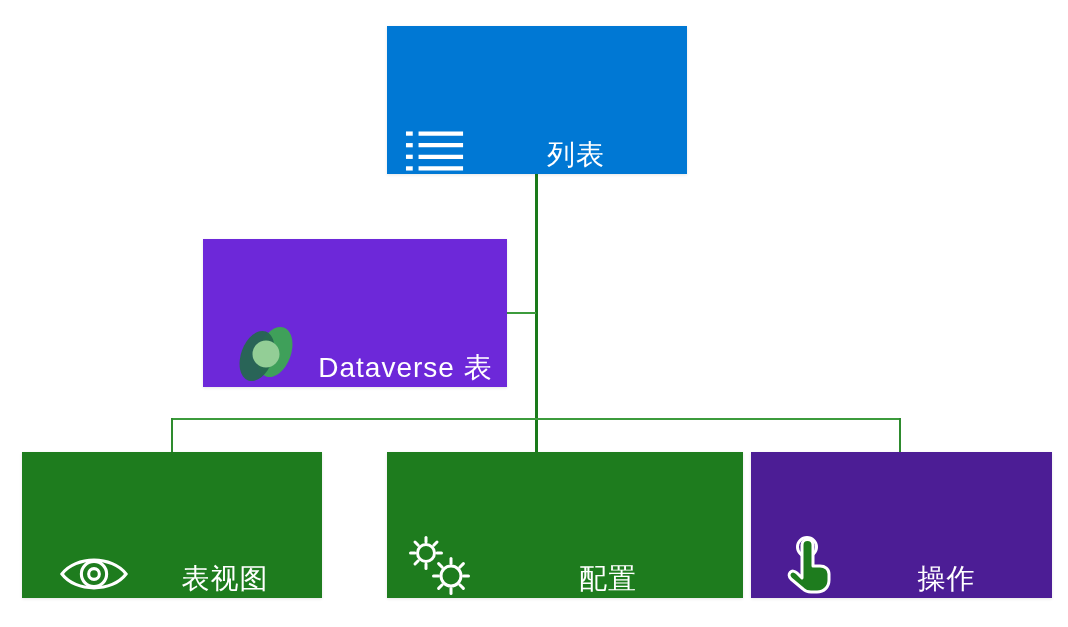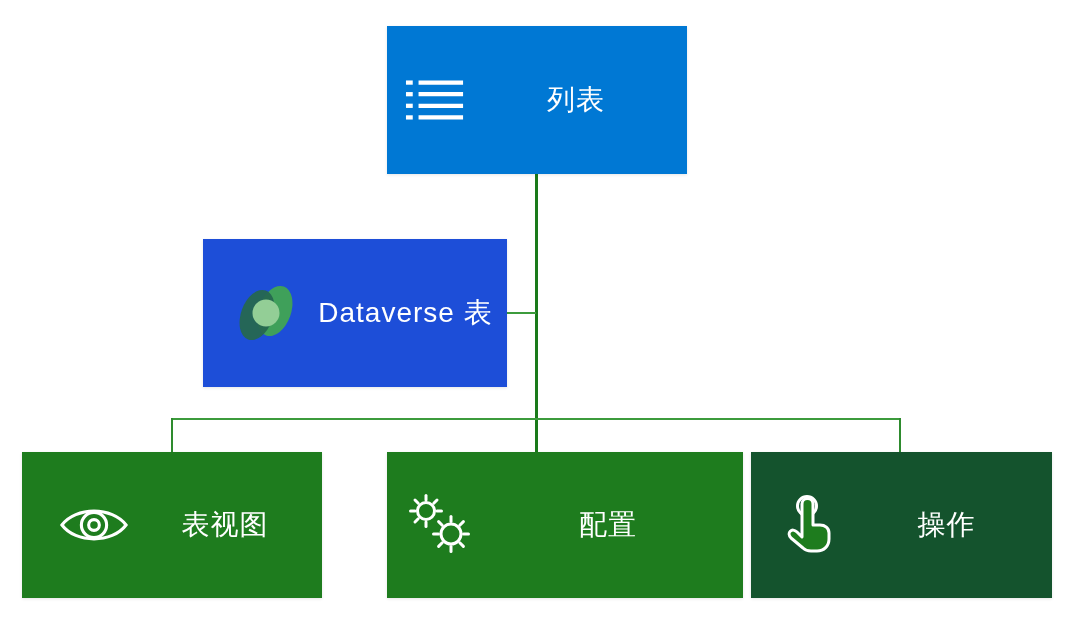--- a/index.html
+++ b/index.html
@@ -6,45 +6,45 @@
   #canvas{
     position:relative;
     width:1068px;height:627px;
     background:#ffffff;
     font-family:"Liberation Sans","DejaVu Sans",sans-serif;
     overflow:hidden;
   }
   .node{
     position:absolute;
     display:flex;
-    align-items:center;
+    align-items:flex-end;
     box-sizing:border-box;
     box-shadow:0 1px 3px rgba(0,0,0,0.10);
   }
   .node-icon{
     flex:none;
     display:flex;
     align-items:center;
     justify-content:center;
   }
   .node-label{
     flex:1;
     text-align:center;
     color:#ffffff;
     font-size:28px;
     font-weight:400;
     letter-spacing:1px;
     white-space:nowrap;
   }
   
   #node-list      {left:387px; top:26px;  width:300px; height:148px; background:#0078D4;}
-  #node-dataverse {left:203px; top:239px; width:304px; height:148px; background:#1d4ed8;}
+  #node-dataverse {left:203px; top:239px; width:304px; height:148px; background:#6d28d9;}
   #node-views     {left:22px;  top:452px; width:300px; height:146px; background:#1E7C1E;padding-left:18px;}
   #node-config    {left:387px; top:452px; width:356px; height:146px; background:#1E7C1E;}
-  #node-actions   {left:751px; top:452px; width:301px; height:146px; background:#14532d;}
+  #node-actions   {left:751px; top:452px; width:301px; height:146px; background:#4c1d95;}
 
   #node-list      .node-icon{margin-left:18px;}
   #node-dataverse .node-icon{margin-left:25px;}
   #node-views     .node-icon{margin-left:20px;}
   #node-config    .node-icon{margin-left:22px;}
   #node-actions   .node-icon{margin-left:34px;}
 
   
   .connector{position:absolute;}
   #connector-main-vertical  {left:535px; top:174px; width:3px;   height:278px; background:#1A7A1A;}

